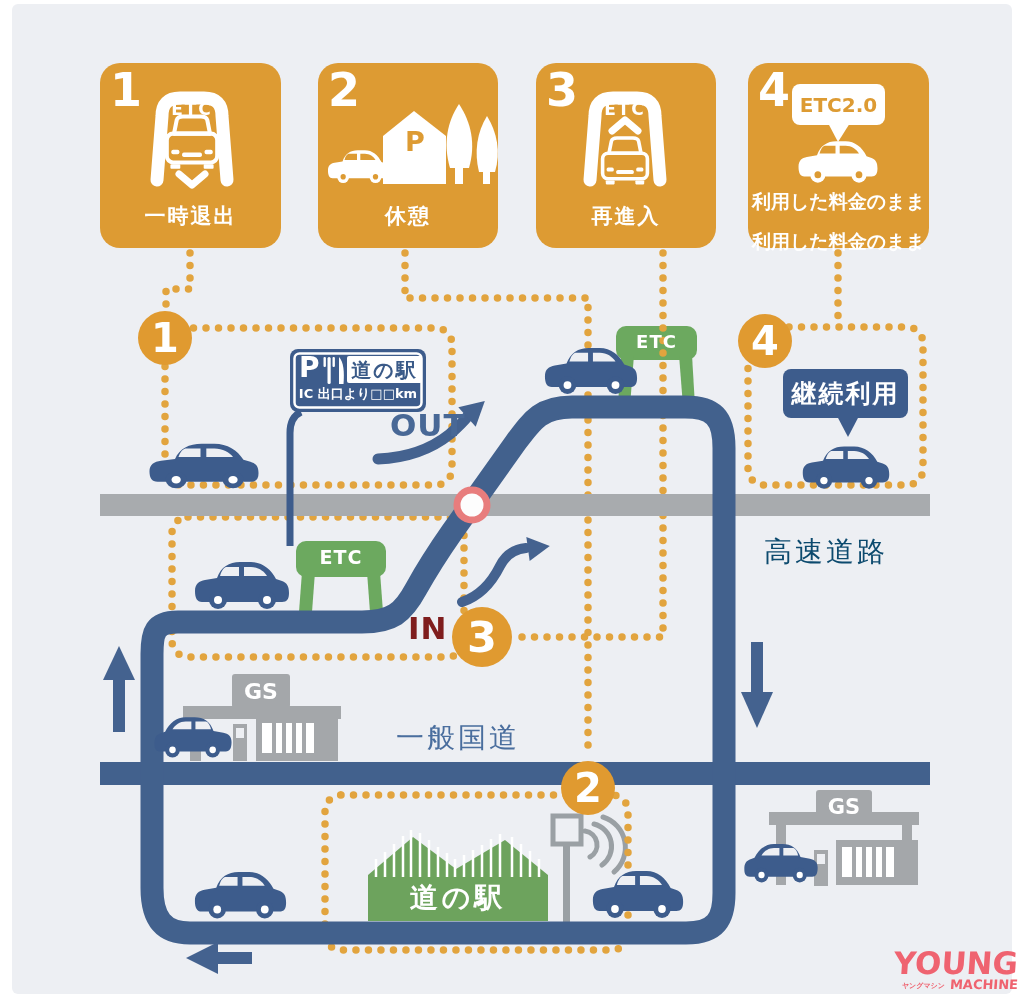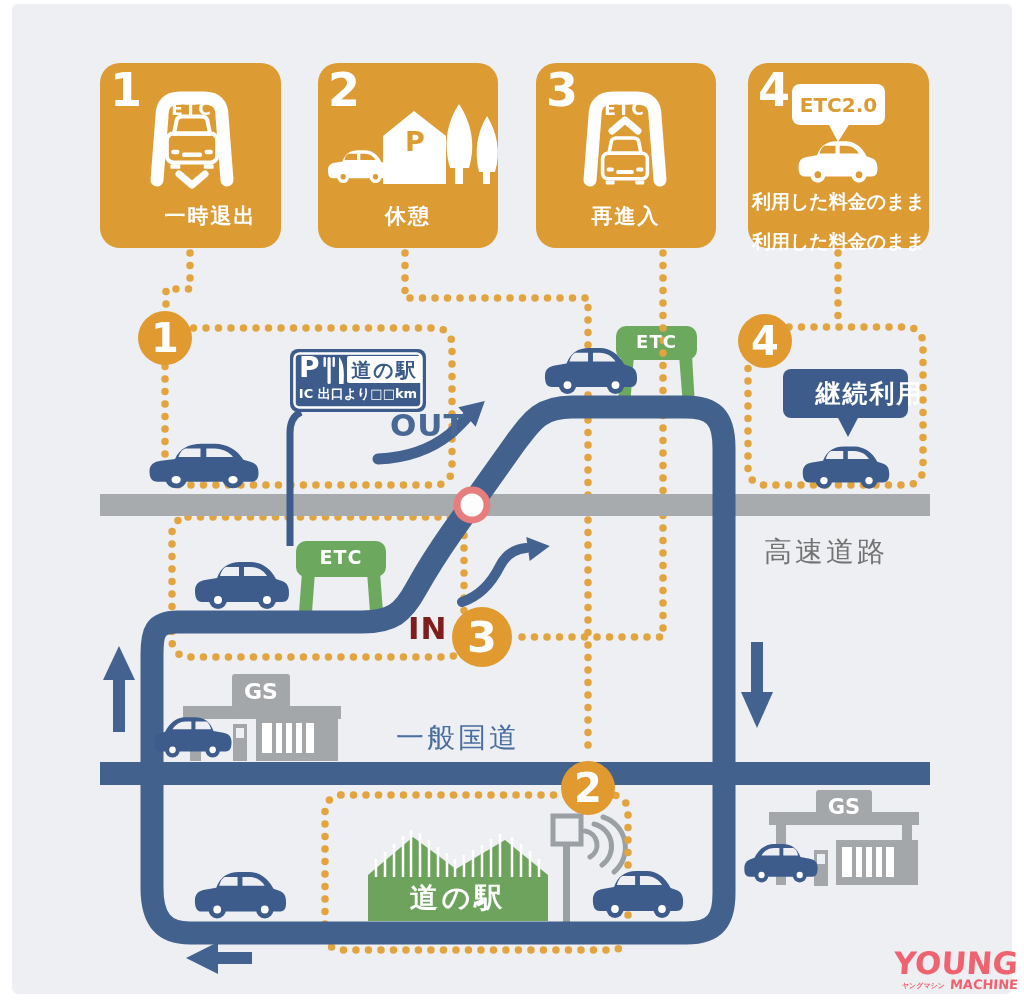--- a/index.html
+++ b/index.html
@@ -217,44 +217,44 @@
 <div class="t b w" style="left:110px;top:66px;font-size:46px;">1</div>
 <div class="t b w" style="left:328px;top:66px;font-size:46px;">2</div>
 <div class="t b w" style="left:546px;top:66px;font-size:46px;">3</div>
 <div class="t b w" style="left:758px;top:66px;font-size:46px;">4</div>
 
 <div class="t b w c" style="left:152px;width:80px;top:101px;font-size:17px;letter-spacing:2px;">ETC</div>
 <div class="t b w c" style="left:585px;width:80px;top:101px;font-size:17px;letter-spacing:2px;">ETC</div>
 <div class="t b c" style="left:792px;width:93px;top:95px;font-size:20px;color:#dd9b33;">ETC2.0</div>
 <div class="t b c" style="left:400px;width:30px;top:128px;font-size:27px;color:#dd9b33;">P</div>
 
-<div class="t b w c" style="left:100px;width:181px;top:205px;font-size:21px;letter-spacing:2px;padding-left:20px;">一時退出</div>
+<div class="t b w c" style="left:100px;width:181px;top:205px;font-size:21px;letter-spacing:2px;">一時退出</div>
 <div class="t b w c" style="left:318px;width:180px;top:205px;font-size:21px;letter-spacing:2px;">休憩</div>
 <div class="t b w c" style="left:536px;width:180px;top:205px;font-size:21px;letter-spacing:2px;">再進入</div>
 <div class="t b w c" style="left:748px;width:181px;top:192px;font-size:19px;">利用した料金のまま</div>
 <div class="t b w c" style="left:748px;width:181px;top:216px;font-size:19px;margin-top:16px;">利用した料金のまま</div>
 
 <div class="t b w c" style="left:138px;width:54px;top:311px;height:54px;line-height:54px;font-size:40px;">1</div>
 <div class="t b w c" style="left:561px;width:54px;top:761px;height:54px;line-height:54px;font-size:40px;">2</div>
 <div class="t b w c" style="left:452px;width:60px;top:607px;height:60px;line-height:60px;font-size:43px;">3</div>
 <div class="t b w c" style="left:738px;width:54px;top:314px;height:54px;line-height:54px;font-size:40px;">4</div>
 
 <div class="t b w" style="left:299px;top:353px;font-size:28px;">P</div>
 <div class="t b c" style="left:347px;width:75px;top:360px;font-size:20px;color:#3a5a88;letter-spacing:2px;">道の駅</div>
 <div class="t b w c" style="left:292px;width:132px;top:387px;font-size:13px;text-align:center;">IC 出口より□□km</div>
 
 <div class="t b" style="left:366px;top:409px;font-size:31px;color:#486896;letter-spacing:1px;margin-left:24px;">OUT</div>
 <div class="t b" style="left:408px;top:612px;font-size:31px;color:#7f1d1d;letter-spacing:1px;">IN</div>
 
 <div class="t b w c" style="left:616px;width:81px;top:333px;font-size:18px;letter-spacing:1px;">ETC</div>
 <div class="t b w c" style="left:296px;width:90px;top:548px;font-size:19px;letter-spacing:1px;">ETC</div>
 
-<div class="t b w c" style="left:783px;width:125px;top:381px;font-size:25px;letter-spacing:2px;padding-left:24px;">継続利用</div>
-
-<div class="t" style="left:764px;top:537px;font-size:28px;color:#737373;letter-spacing:3px;">高速道路</div>
+<div class="t b w c" style="left:783px;width:125px;top:381px;font-size:25px;letter-spacing:2px;">継続利用</div>
+
+<div class="t" style="left:764px;top:537px;font-size:28px;color:#0c4a6e;letter-spacing:3px;">高速道路</div>
 <div class="t" style="left:396px;top:723px;font-size:28px;color:#4a6e9e;letter-spacing:3px;">一般国道</div>
 
 <div class="t b w c" style="left:232px;width:58px;top:680px;font-size:22px;">GS</div>
 <div class="t b w c" style="left:816px;width:56px;top:796px;font-size:21px;">GS</div>
 
 <div class="t b w c" style="left:368px;width:180px;top:883px;font-size:28px;letter-spacing:4px;">道の駅</div>
 
 <div class="logo">
   <div class="young">YOUNG</div>
   <div class="row2">

